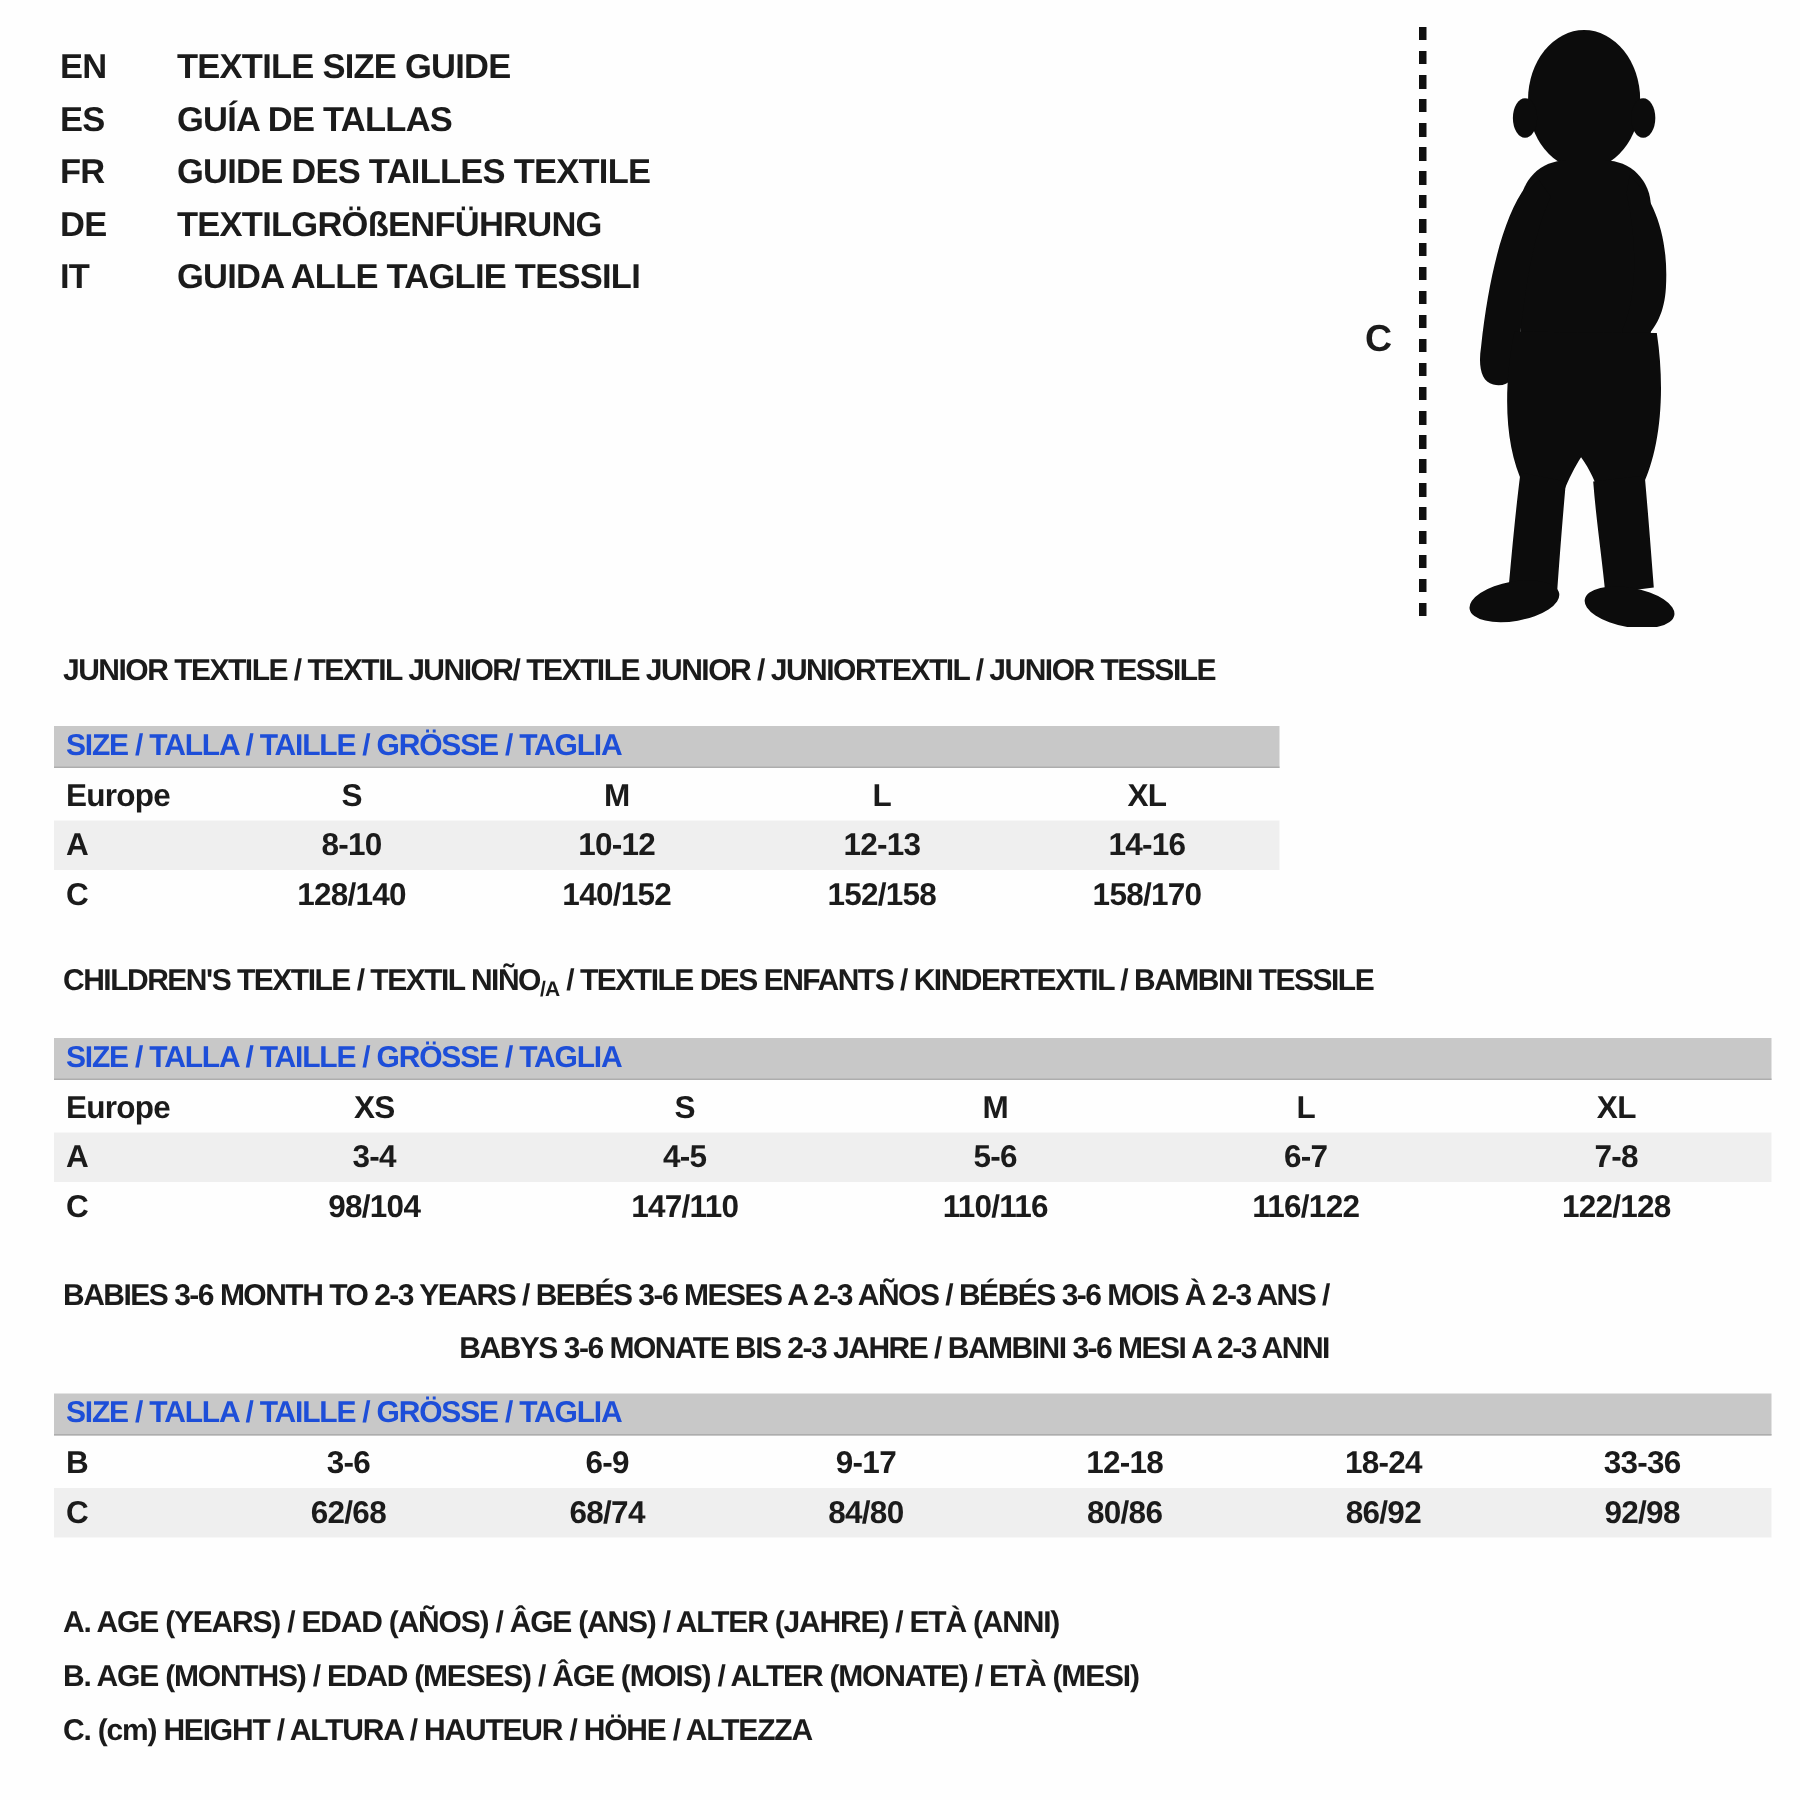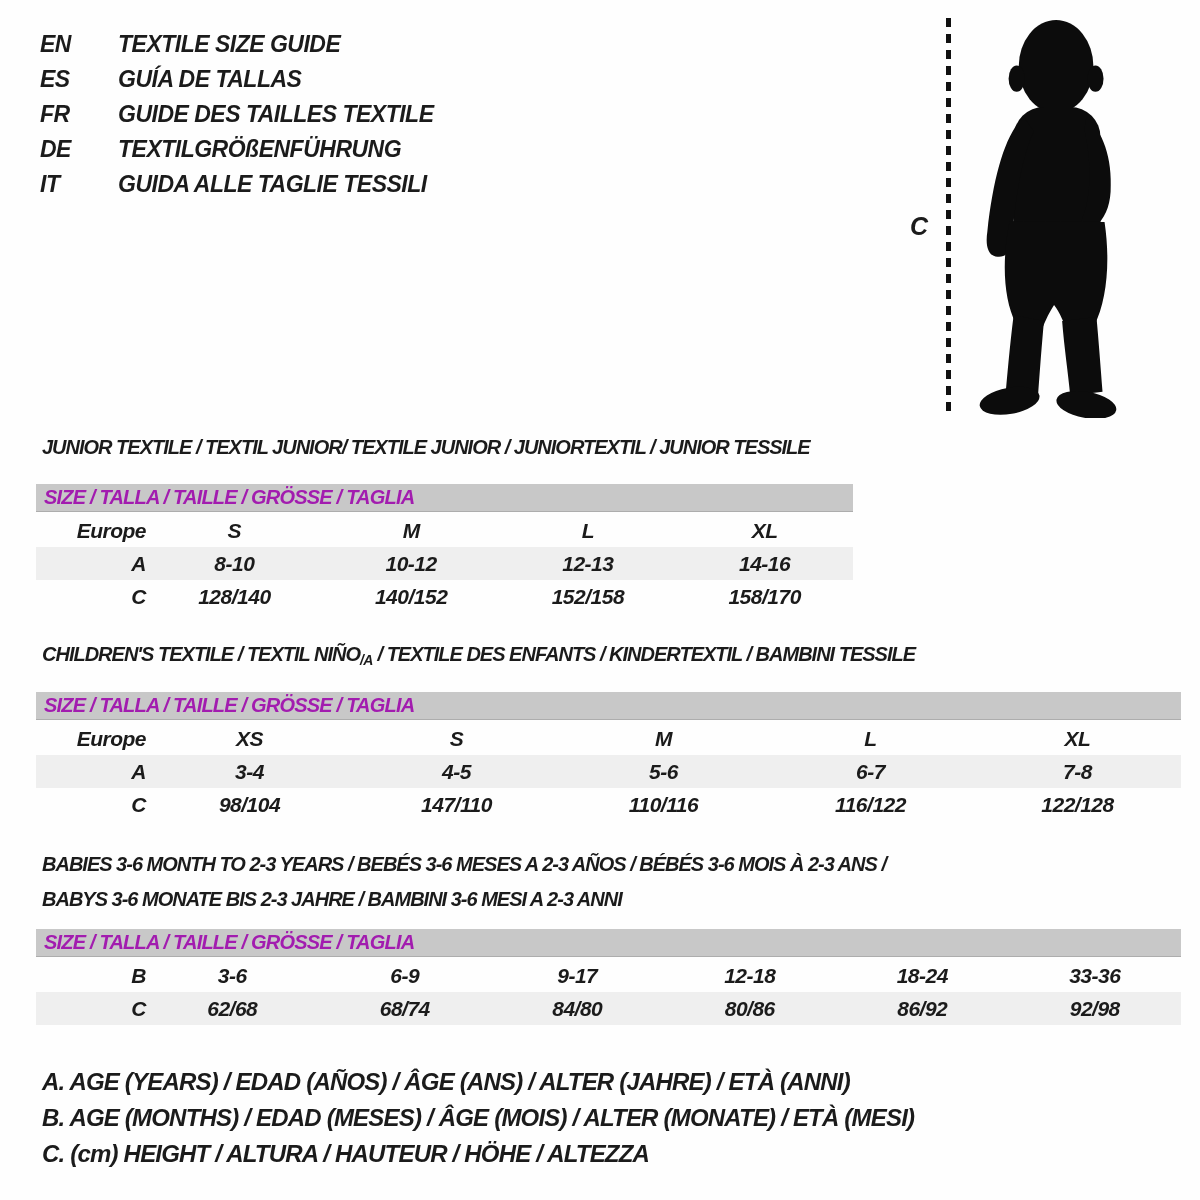--- a/index.html
+++ b/index.html
@@ -5,66 +5,65 @@
   html, body { margin: 0; padding: 0; background: #ffffff; }
   .page {
     position: relative;
     width: 1200px;
     height: 1200px;
     background: #fefefe;
     font-family: "Liberation Sans", sans-serif;
     font-weight: bold;
     color: #1b1b1b;
     overflow: hidden;
-    font-style: italic;
   }
 
   
   .lang-list { position: absolute; left: 40px; top: 27px; }
   .lang-row { display: flex; height: 35px; align-items: center; font-size: 23px; letter-spacing: -0.5px; }
   .lang-code { width: 78px; flex: 0 0 78px; }
   .lang-label { white-space: nowrap; }
 
   
   .measure-line {
     position: absolute; left: 946px; top: 18px; width: 5px; height: 400px;
     background: repeating-linear-gradient(to bottom, #101010 0px, #101010 9px, transparent 9px, transparent 16px);
   }
   .measure-label { position: absolute; left: 910px; top: 212px; font-size: 25px; }
   .silhouette { position: absolute; left: 963px; top: 14px; }
 
   
-  .sec-title { position: absolute; font-size: 20px; letter-spacing: -1px; white-space: nowrap; }
+  .sec-title { position: absolute; font-size: 20px; letter-spacing: -1px; white-space: nowrap; text-align: right; }
   .title-junior { left: 42px; top: 436px; }
   .title-children { left: 42px; top: 643px; }
   .title-babies { left: 42px; top: 847px; line-height: 35px; }
   .sub-a { font-size: 14px; vertical-align: -4px; letter-spacing: -0.5px; }
 
   
   .tbl { position: absolute; }
   .tbl-junior { left: 36px; top: 484px; width: 817px; }
   .tbl-children { left: 36px; top: 692px; width: 1145px; }
   .tbl-babies { left: 36px; top: 929px; width: 1145px; }
   .size-band {
     height: 27px; line-height: 27px;
-    background: #c8c8c8; color: #a21caf;
+    background: #c8c8c8; color: #1d4ed8;
     font-size: 20px; letter-spacing: -0.8px;
     padding-left: 8px; margin-bottom: 2px;
     border-bottom: 1px solid #adadad;
   }
   .trow { display: grid; height: 33px; align-items: center; font-size: 21px; letter-spacing: -0.5px; }
   .cols4 { grid-template-columns: 110px repeat(4, 1fr); }
   .cols5 { grid-template-columns: 110px repeat(5, 1fr); }
   .cols6 { grid-template-columns: 110px repeat(6, 1fr); }
-  .trow .lbl { padding-left: 8px; text-align: right; }
+  .trow .lbl { padding-left: 8px; text-align: left; }
   .trow .val { text-align: center; }
   .shaded { background: #efefef; }
 
   
-  .legend { position: absolute; left: 42px; top: 1064px; font-size: 24px; letter-spacing: -0.8px; line-height: 36px; }
+  .legend { position: absolute; left: 42px; top: 1064px; font-size: 20px; letter-spacing: -0.8px; line-height: 36px; }
   .legend div { white-space: nowrap; }
 </style>
 </head>
 <body>
 
 <div class="page">
 
   <div class="lang-list">
     <div class="lang-row">
       <span class="lang-code">EN</span>

